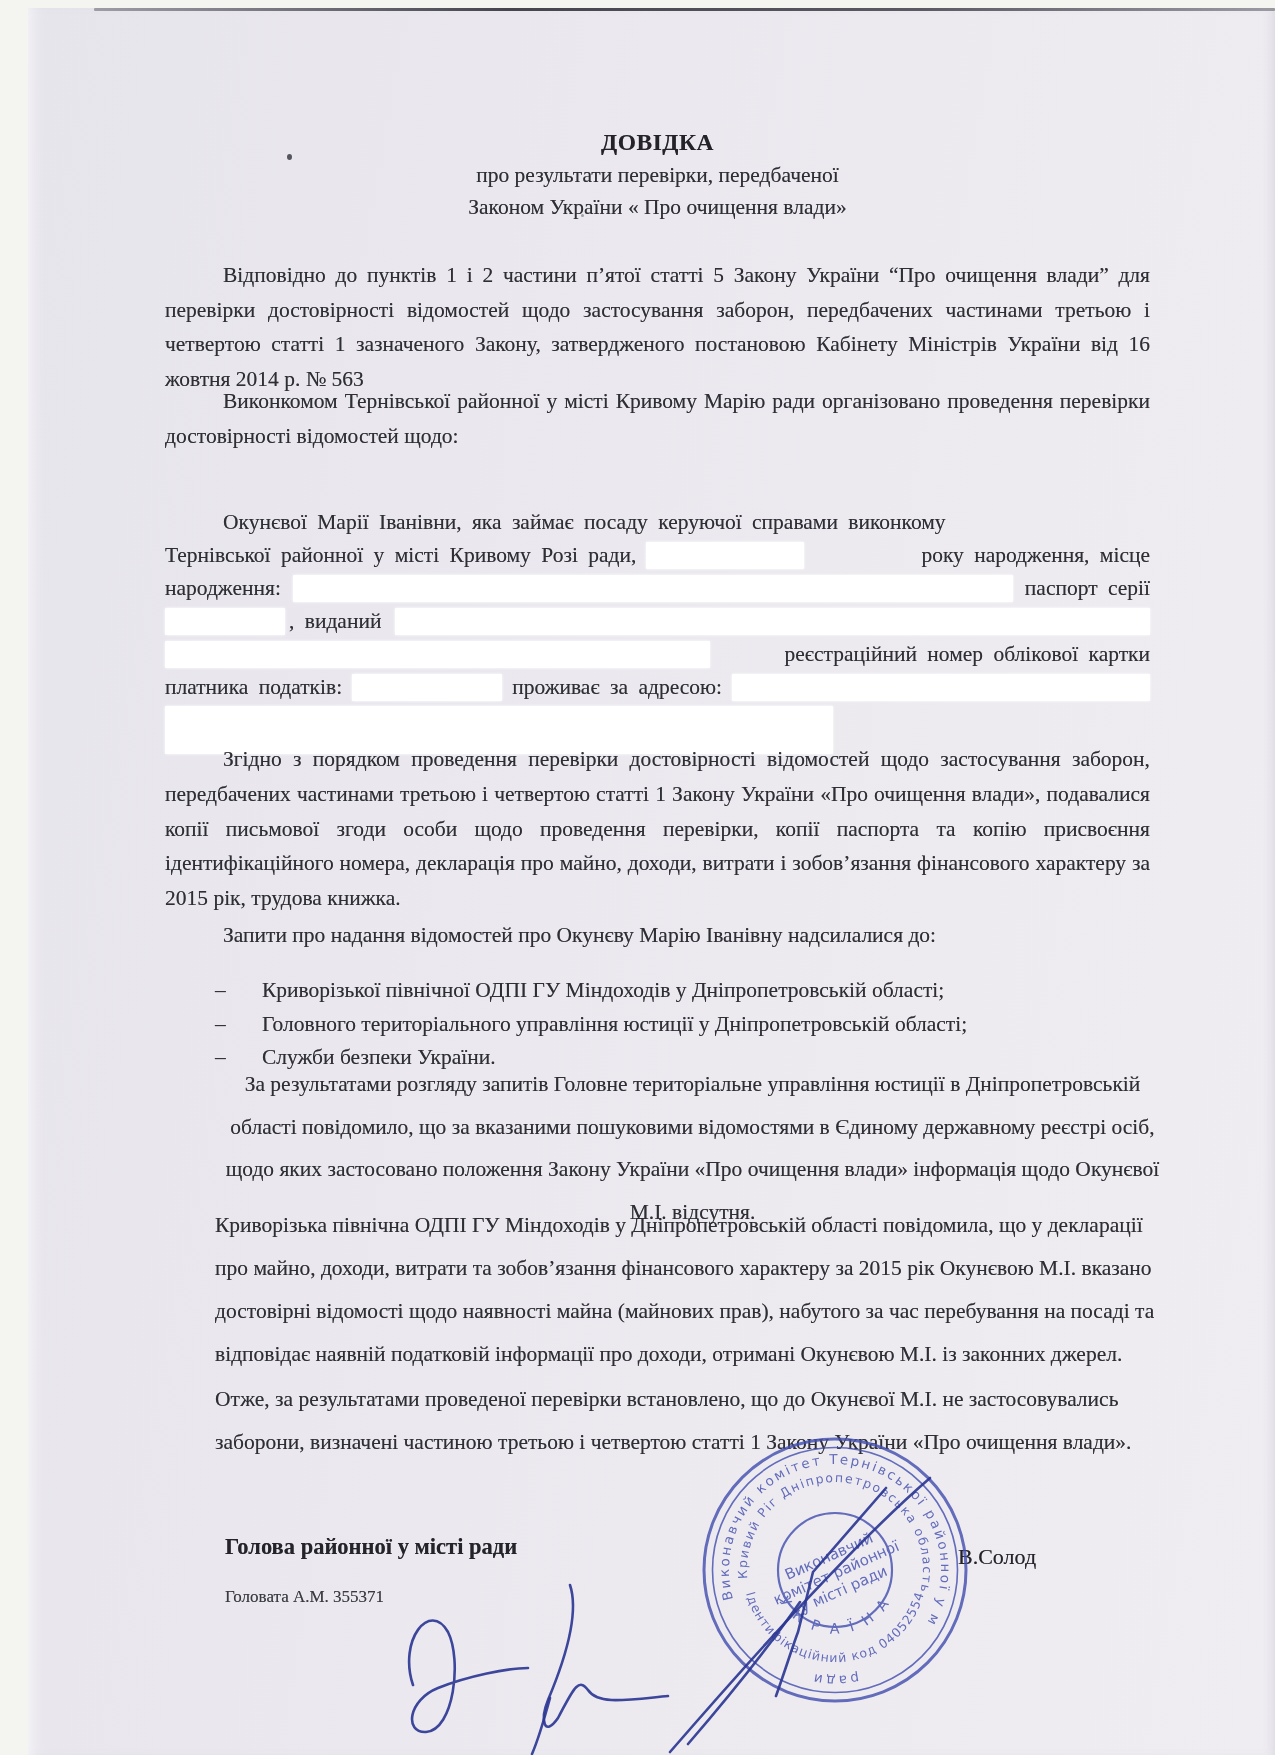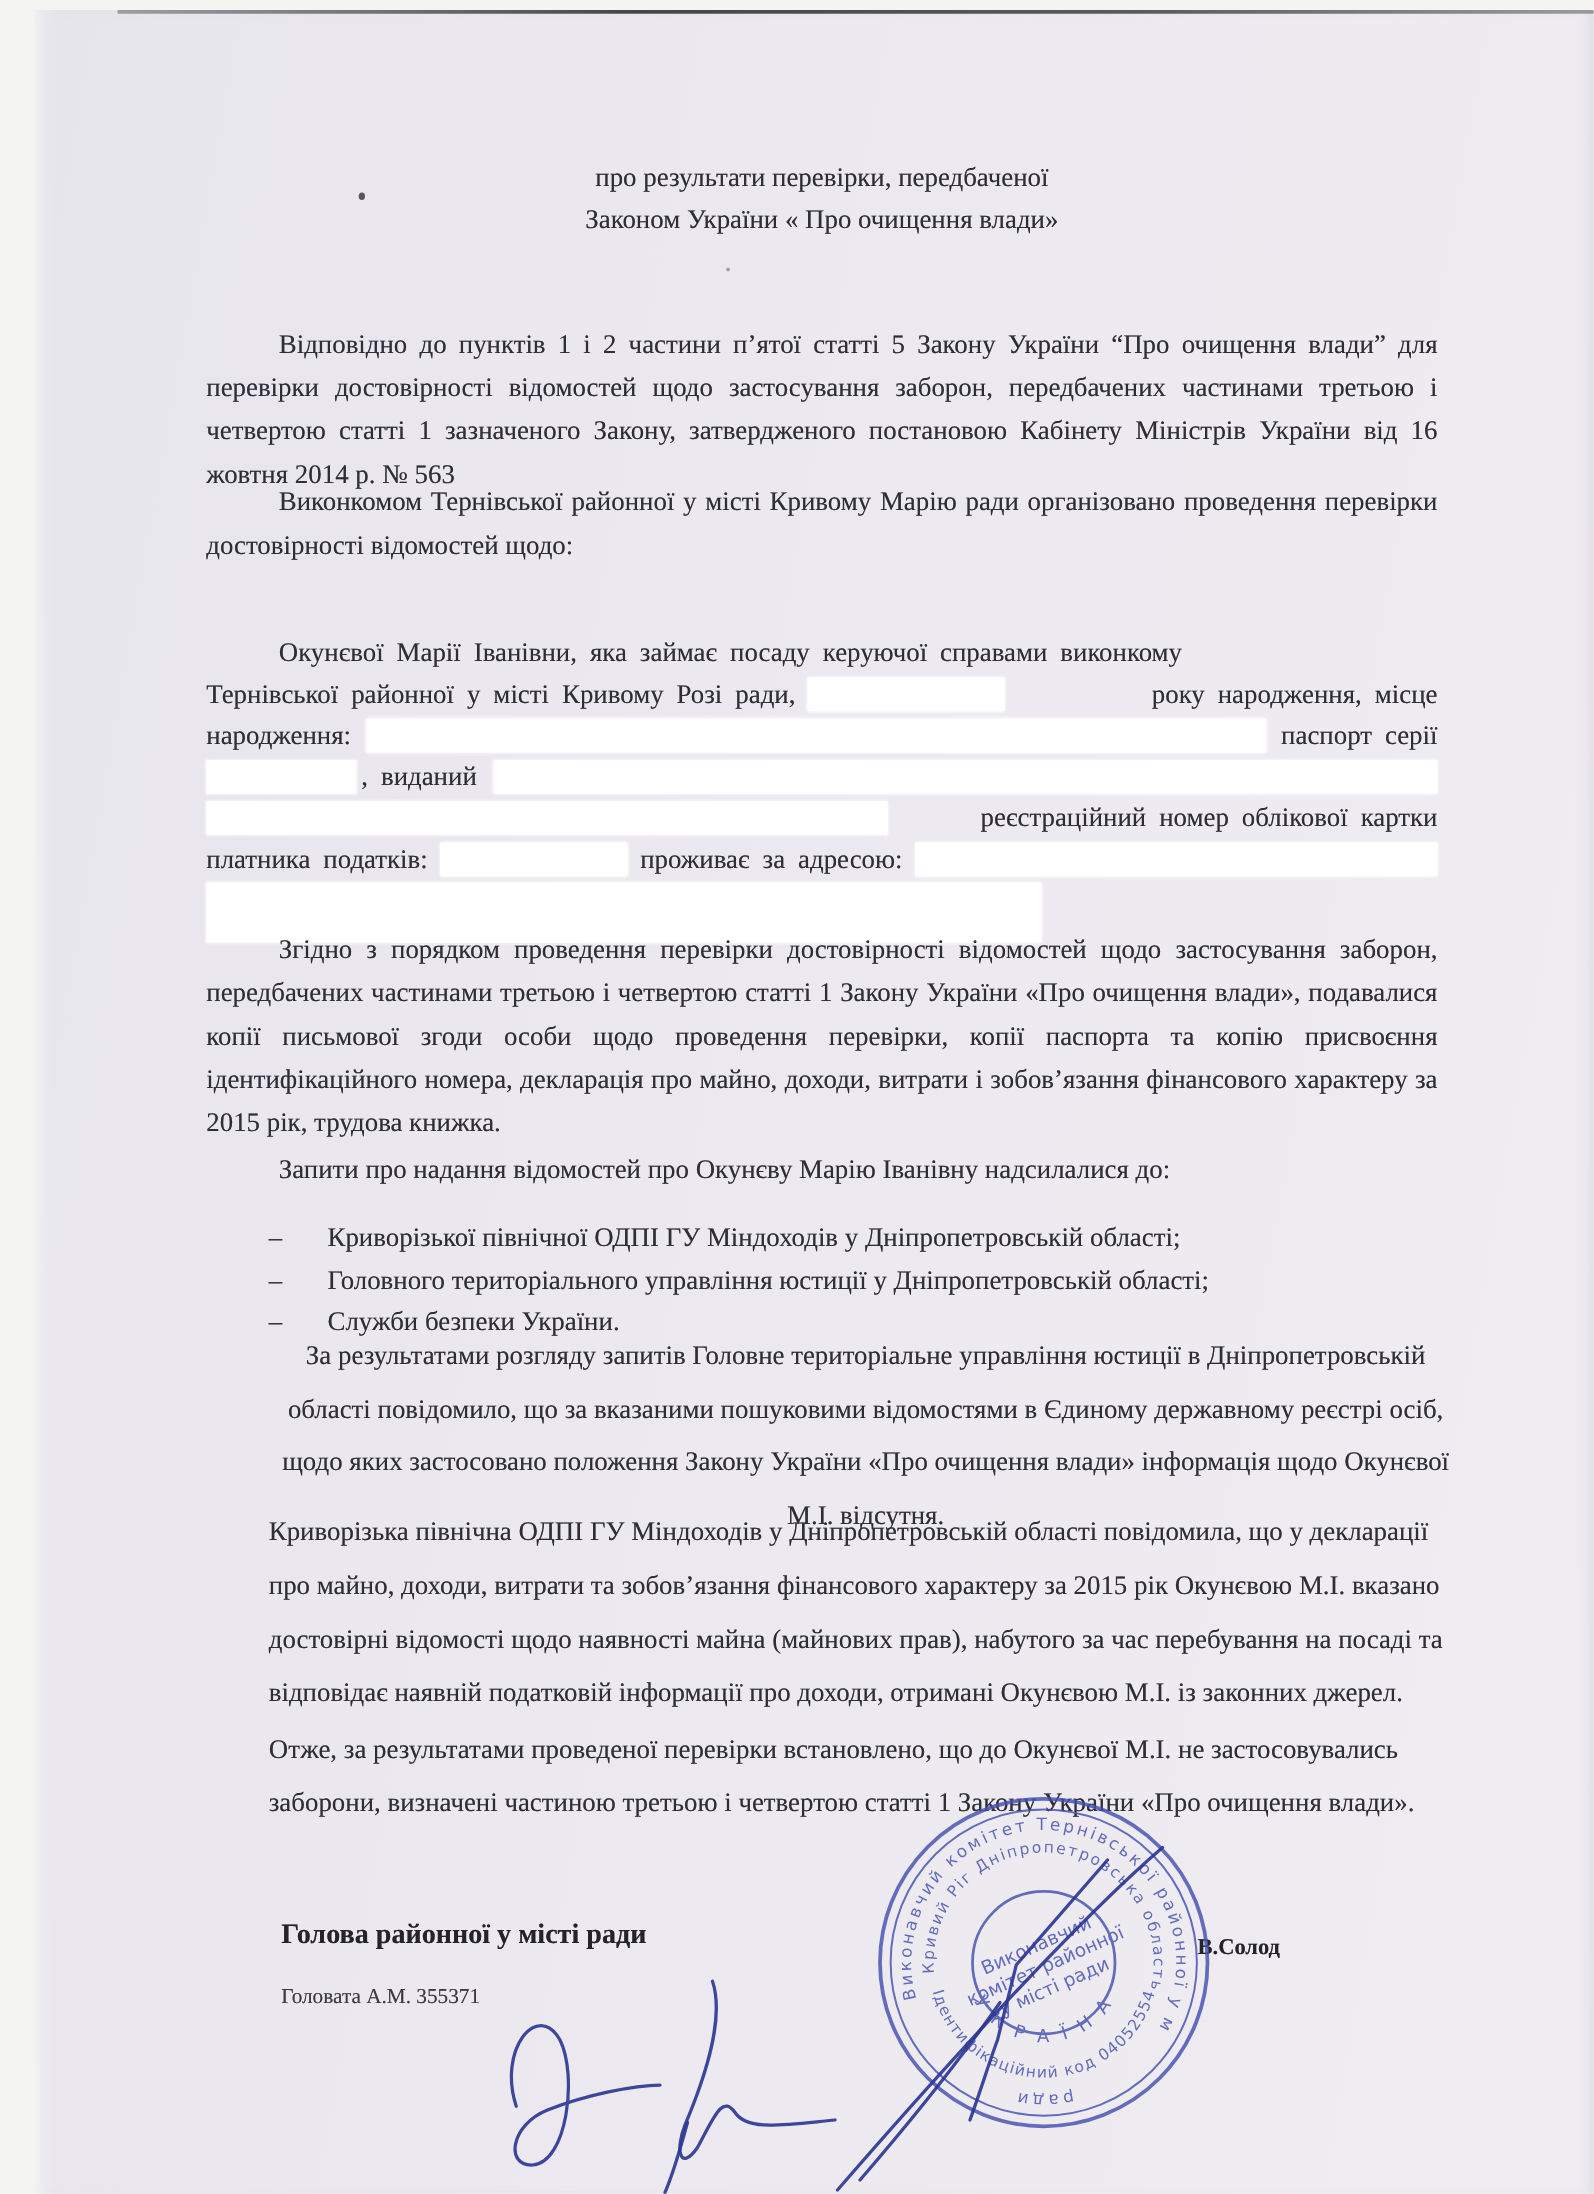--- a/index.html
+++ b/index.html
@@ -33,37 +33,38 @@
   .p4{left:137px;width:985px;top:734px;line-height:34.8px;}
   .p5{left:137px;width:985px;top:910px;}
   .list{left:187px;width:950px;top:966px;line-height:33.5px;}
   .li{display:flex;}
   .li .dash{width:47px;flex:0 0 47px;}
   .pA{left:187px;width:955px;top:1055px;line-height:42.5px;text-align:center;}
   .pB{left:187px;width:955px;top:1196px;line-height:43px;}
   .pC{left:187px;width:955px;top:1370px;line-height:43px;}
   .sig-title{left:197px;top:1522px;font-weight:bold;font-size:22.5px;color:#232329;}
   .clerk{left:197px;top:1572px;font-size:17px;color:#3a3a41;}
-  .signer{left:930px;top:1532px;font-weight:bold;font-size:18px;color:#232329;}
+  .signer{left:930px;top:1532px;font-weight:normal;font-size:22px;color:#232329;}
   .speck{position:absolute;background:#55555e;border-radius:50%;}
   svg{position:absolute;overflow:visible;}
   .stamp-svg{left:657px;top:1412px;opacity:.82;}
   .stamp-text{font-family:"DejaVu Sans",sans-serif;fill:#4550b0;}
   .pen-svg{left:330px;top:1392px;}
   .pen{fill:none;stroke:#2c3794;stroke-width:2.6;stroke-linecap:round;opacity:.92;}
 </style>
 </head>
 <body>
 
 <div class="page">
   <div class="paper-top-edge"></div>
   <div class="speck" style="left:259px;top:146px;width:5px;height:6px;"></div>
   <div class="speck" style="left:553px;top:206px;width:3px;height:3px;opacity:.5;"></div>
 
   <div class="blk title-block">
+    <div class="doc-title">ДОВІДКА</div>
     <div>про результати перевірки, передбаченої</div>
     <div>Законом України « Про очищення влади»</div>
   </div>
 
   <div class="blk just p1">Відповідно до пунктів 1 і 2 частини п’ятої статті 5 Закону України “Про очищення влади” для перевірки достовірності відомостей щодо застосування заборон, передбачених частинами третьою і четвертою статті 1 зазначеного Закону, затвердженого постановою Кабінету Міністрів України від 16 жовтня 2014 р. № 563</div>
 
   <div class="blk just p2">Виконкомом Тернівської районної у місті Кривому Марію ради організовано проведення перевірки достовірності відомостей щодо:</div>
 
   <div class="blk p3">
     <div class="pline" style="text-indent:58px;">Окунєвої Марії Іванівни, яка займає посаду керуючої справами виконкому</div>

